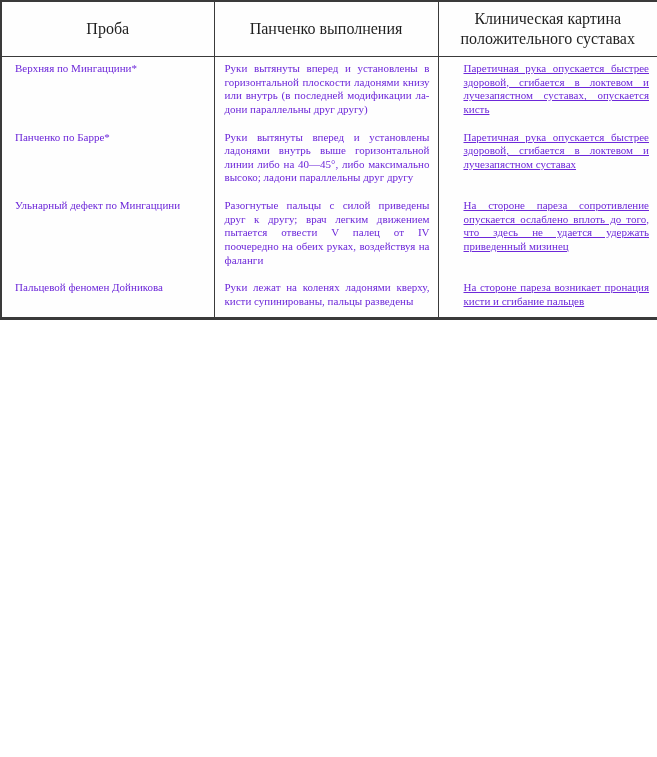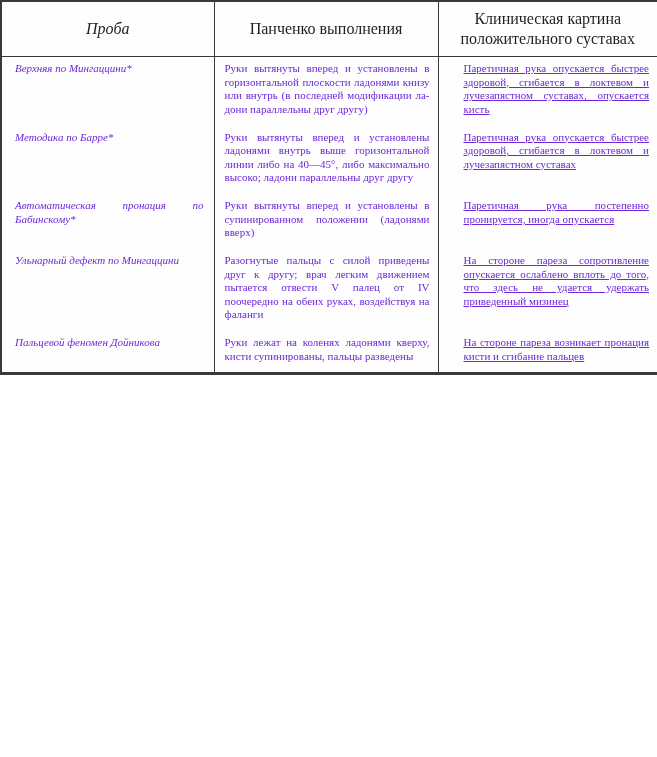--- a/index.html
+++ b/index.html
@@ -21,21 +21,21 @@
     border: 2px solid #3a3a3a;
     border-bottom-width: 3px;
   }
   col.c1 { width: 213px; }
   col.c2 { width: 224px; }
   col.c3 { width: 220px; }
   th, td {
     border-left: 1px solid #3a3a3a;
     box-sizing: border-box;
   }
-  th:first-child, td:first-child { border-left: none; font-style: italic; }
+  th:first-child, td:first-child { border-left: none; }
   thead th {
     border-bottom: 1px solid #3a3a3a;
     font-weight: normal;
     font-size: 16px;
     line-height: 1.25;
     text-align: center;
     vertical-align: middle;
     padding: 7px 10px;
     color: #1f1f1f;
   }
@@ -68,28 +68,23 @@
         <th>Клиническая картина положительного суставах</th>
       </tr>
     </thead>
     <tbody>
       <tr>
         <td class="proba">Верхняя по Мингаццини*</td>
         <td class="method">Руки вытянуты вперед и установлены в горизонта­льной плоскости ладонями книзу или внутрь (в по­следней модификации ла­дони параллельны друг другу)</td>
         <td class="clinical">Паретичная рука опускает­ся быстрее здоровой, сги­бается в локтевом и лучеза­пястном суставах, опуска­ется кисть</td>
       </tr>
       <tr>
-        <td class="proba">Методика по Барре*</td>
+        <td class="proba">Панченко по Барре*</td>
         <td class="method">Руки вытянуты вперед и установлены ладонями внутрь выше горизонталь­ной линии либо на 40—45°, либо максимально высоко; ладони параллельны друг другу</td>
         <td class="clinical">Паретичная рука опускает­ся быстрее здоровой, сги­бается в локтевом и лучеза­пястном суставах</td>
-      </tr>
-      <tr>
-        <td class="proba">Автоматическая прона­ция по Бабинскому*</td>
-        <td class="method">Руки вытянуты вперед и установлены в супиниро­ванном положении (ладо­нями вверх)</td>
-        <td class="clinical">Паретичная рука постепен­но пронируется, иногда опускается</td>
       </tr>
       <tr>
         <td class="proba">Ульнарный дефект по Мингаццини</td>
         <td class="method">Разогнутые пальцы с силой приведены друг к другу; врач легким движением пытается отвести V палец от IV поочередно на обеих руках, воздействуя на фа­ланги</td>
         <td class="clinical">На стороне пареза сопро­тивление опускается ослаб­лено вплоть до того, что здесь не удается удержать приведенный мизинец</td>
       </tr>
       <tr>
         <td class="proba">Пальцевой феномен Дой­никова</td>
         <td class="method">Руки лежат на коленях ла­донями кверху, кисти супи­нированы, пальцы разве­дены</td>
         <td class="clinical">На стороне пареза возника­ет пронация кисти и сгиба­ние пальцев</td>

